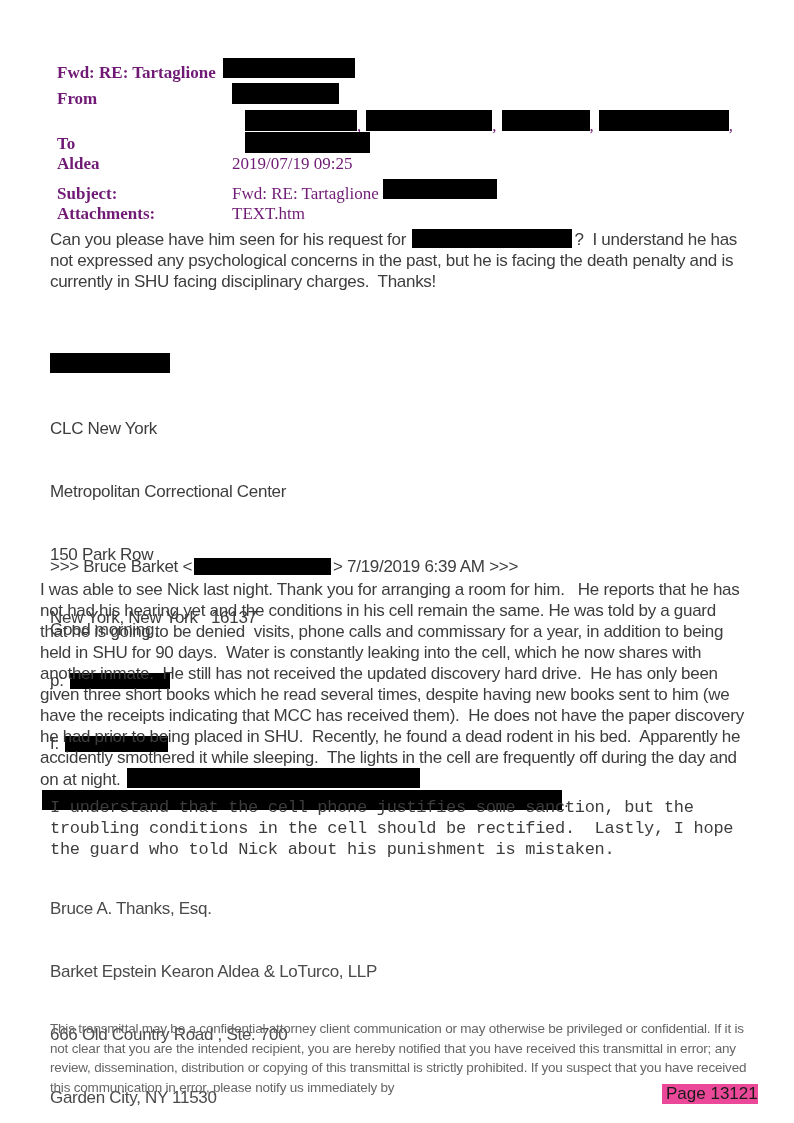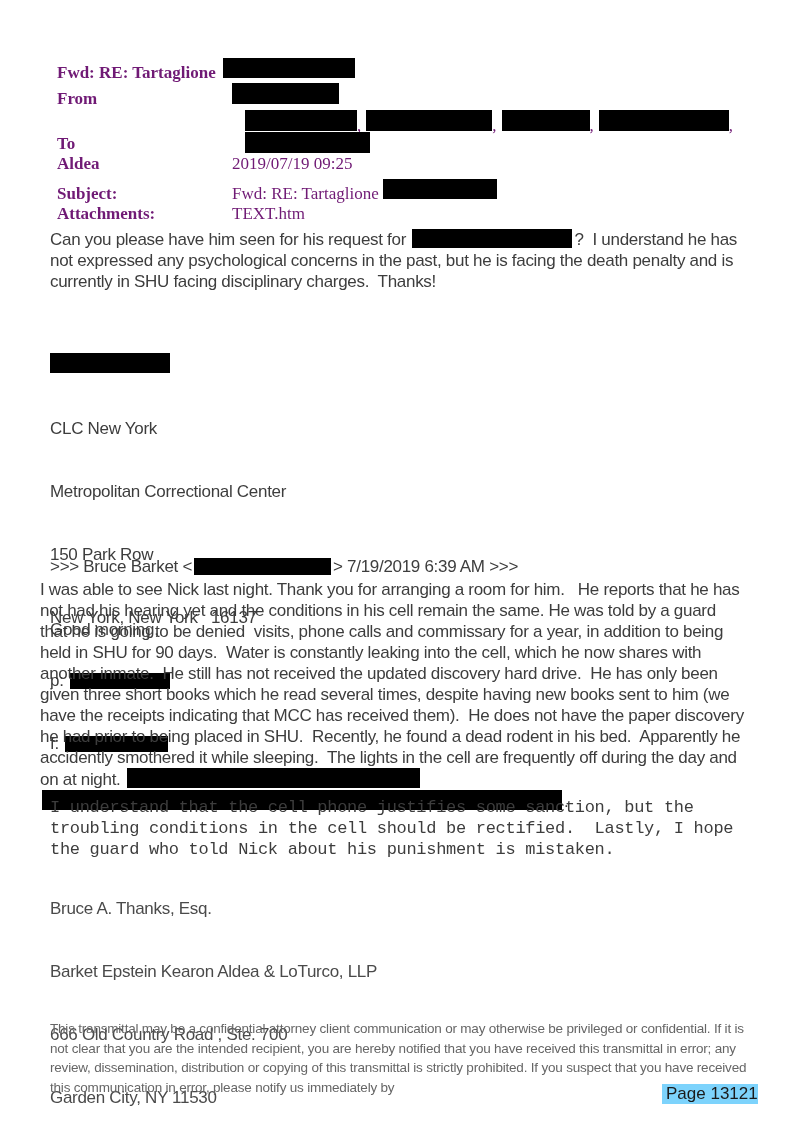--- a/index.html
+++ b/index.html
@@ -43,21 +43,21 @@
   .sigline{height:21px;}
   .inline-red{vertical-align:-3px;margin:0 2px;}
   .sec-disclaimer{
     position:absolute;left:50px;top:1019px;width:700px;
     font-size:13.5px;line-height:19.5px;letter-spacing:-0.2px;
     color:#666;white-space:pre-wrap;
   }
   .page-number{
     position:absolute;left:662px;top:1084px;
     font-size:17px;color:#1a1a1a;letter-spacing:0;
-    background:#7dd3fc;padding-left:4px;
+    background:#ec4899;padding-left:4px;
   }
 </style>
 </head>
 <body>
 
 <div class="page">
 
   <div class="sec-header">
     <div class="hrow">
         <span class="htitle">Fwd: RE: Tartaglione</span>

